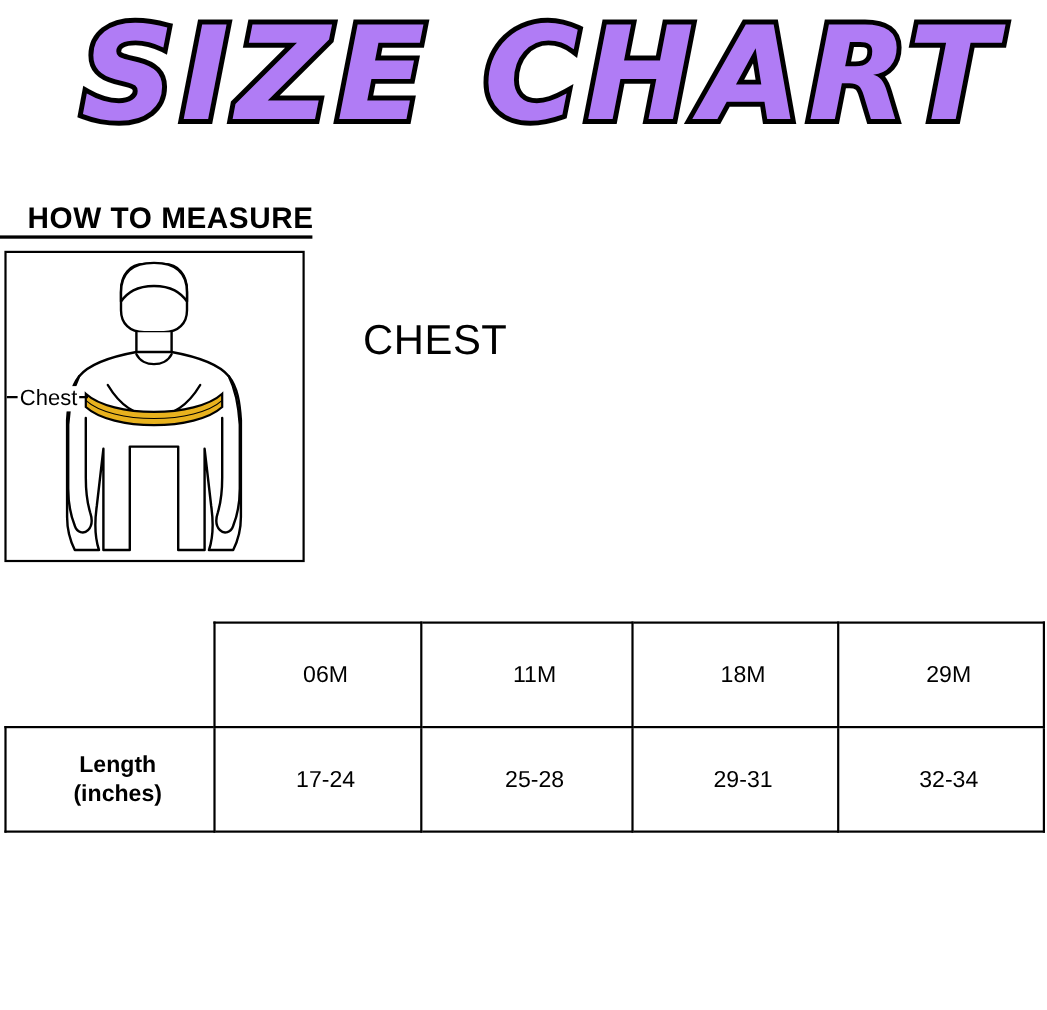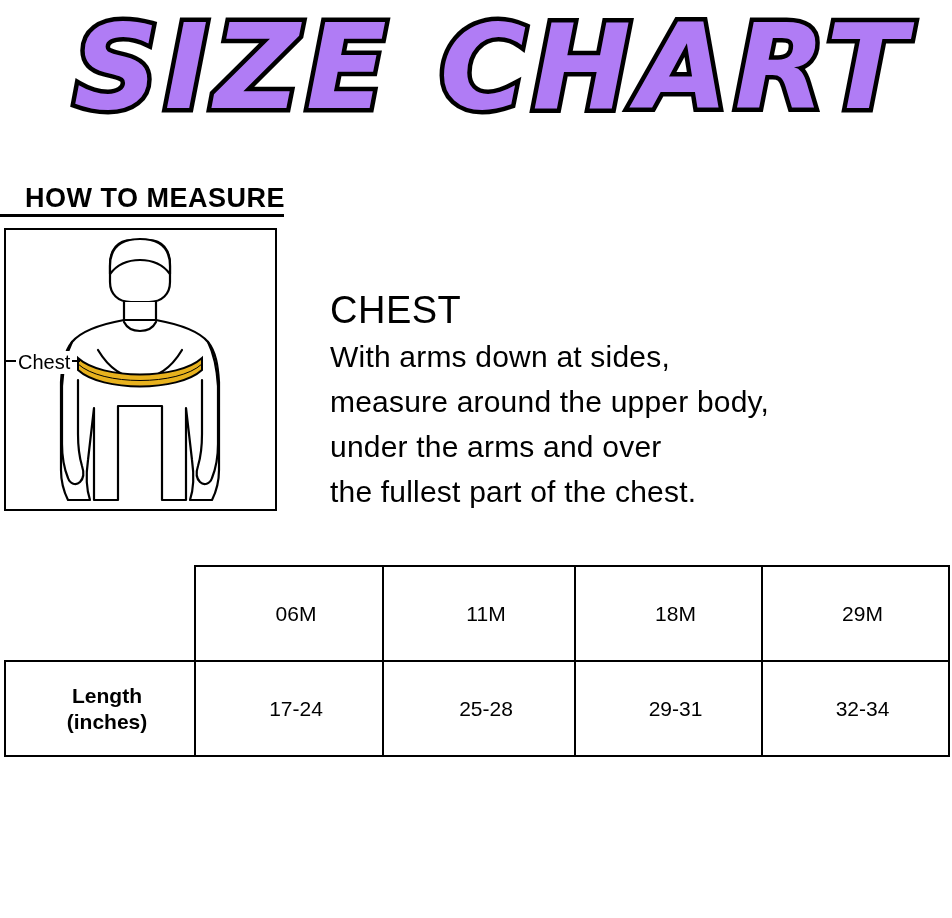--- a/index.html
+++ b/index.html
@@ -195,26 +195,20 @@
       <path d="M72 134 C96 156 172 156 196 134" fill="none" stroke="#000" stroke-width="1"></path>
     </g>
 
     <line x1="0" y1="131" x2="74" y2="131" stroke="#000" stroke-width="2"></line>
   </svg>
 </div>
 <div class="chest-label">Chest</div>
 
 <div class="desc">
   <div class="desc-title">CHEST</div>
-  <div class="desc-body">
-    <div>With arms down at sides,</div>
-    <div>measure around the upper body,</div>
-    <div>under the arms and over</div>
-    <div>the fullest part of the chest.</div>
-  </div>
 </div>
 
 <table class="size-table">
   <colgroup>
     <col class="c0">
       <col class="c1">
       <col class="c2">
       <col class="c3">
       <col class="c4">
   </colgroup>

